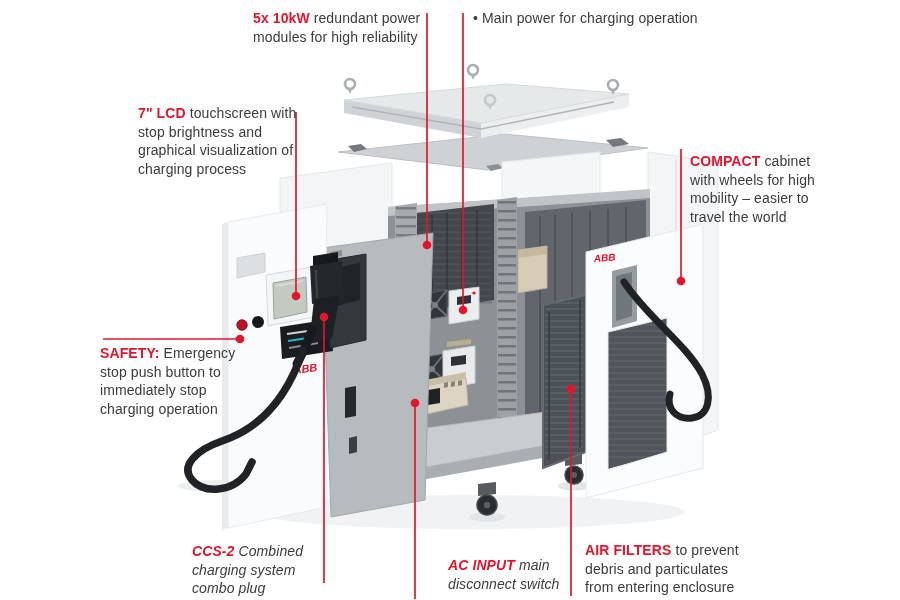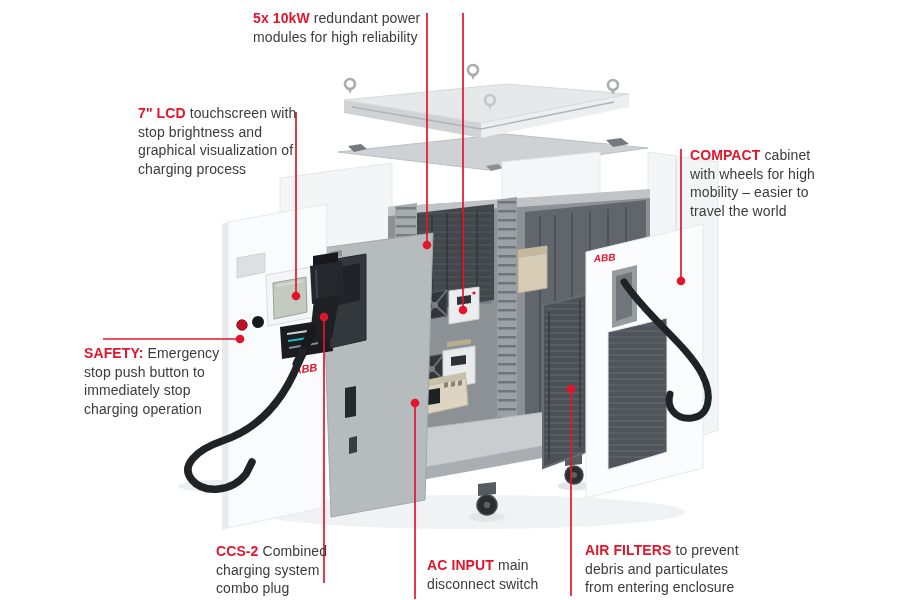--- a/index.html
+++ b/index.html
@@ -12,24 +12,24 @@
   .callout{
     position:absolute;
     font-size:14px;line-height:1.33;
     color:var(--text,#3b3b3b);
     letter-spacing:.1px;
   }
   .callout .hl{font-weight:700;color:var(--accent,#e4152b);text-align:center;}
   .c-power{left:253px;top:9px;width:176px;}
   .c-rcd{left:473px;top:9px;width:330px;}
   .c-lcd{left:138px;top:104px;width:160px;}
-  .c-compact{left:690px;top:146px;width:142px;}
-  .c-estop{left:84px;top:344px;width:148px;}
-  .c-ccs2{left:216px;top:542px;width:124px;}
-  .c-ac{left:427px;top:556px;width:132px;}
+  .c-compact{left:690px;top:152px;width:142px;}
+  .c-estop{left:100px;top:344px;width:148px;}
+  .c-ccs2{left:192px;top:542px;width:124px;font-style:italic;}
+  .c-ac{left:448px;top:556px;width:132px;font-style:italic;}
   .c-air{left:585px;top:541px;width:162px;}
   .leader{stroke:var(--accent,#e4152b);stroke-width:1.7;}
   .dot{fill:var(--accent,#e4152b);}
   .brand{fill:var(--accent,#e4152b);font-weight:700;font-style:italic;font-family:"Liberation Sans",sans-serif;}
 </style>
 </head>
 <body>
 
 <div class="stage">
 
@@ -223,20 +223,21 @@
       <line class="leader" x1="415" y1="404" x2="415" y2="599"></line>
       <circle class="dot" cx="415" cy="403" r="4.3"></circle>
       <line class="leader" x1="571" y1="390" x2="571" y2="596"></line>
       <circle class="dot" cx="571" cy="389" r="4.3"></circle>
     </g>
   </svg>
 
   <div class="callout c-power"><span class="hl">5x 10kW</span><span> redundant power modules for high reliability</span></div>
 
   <div class="callout c-rcd">
+    <div>• Main power for charging operation</div>
   </div>
 
   <div class="callout c-lcd"><span class="hl">7" LCD</span><span> touchscreen with stop brightness and graphical visualization of charging process</span></div>
 
   <div class="callout c-compact"><span class="hl">COMPACT</span><span> cabinet with wheels for high mobility – easier to travel the world</span></div>
 
   <div class="callout c-estop"><span class="hl">SAFETY:</span><span> Emergency stop push button to immediately stop charging operation</span></div>
 
   <div class="callout c-ccs2"><span class="hl">CCS-2</span><span> Combined charging system combo plug</span></div>
 

